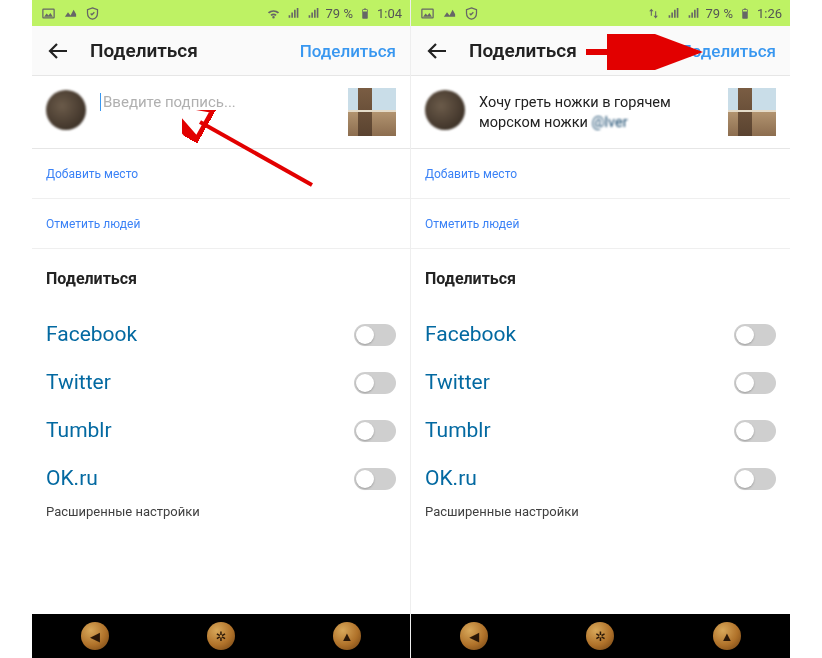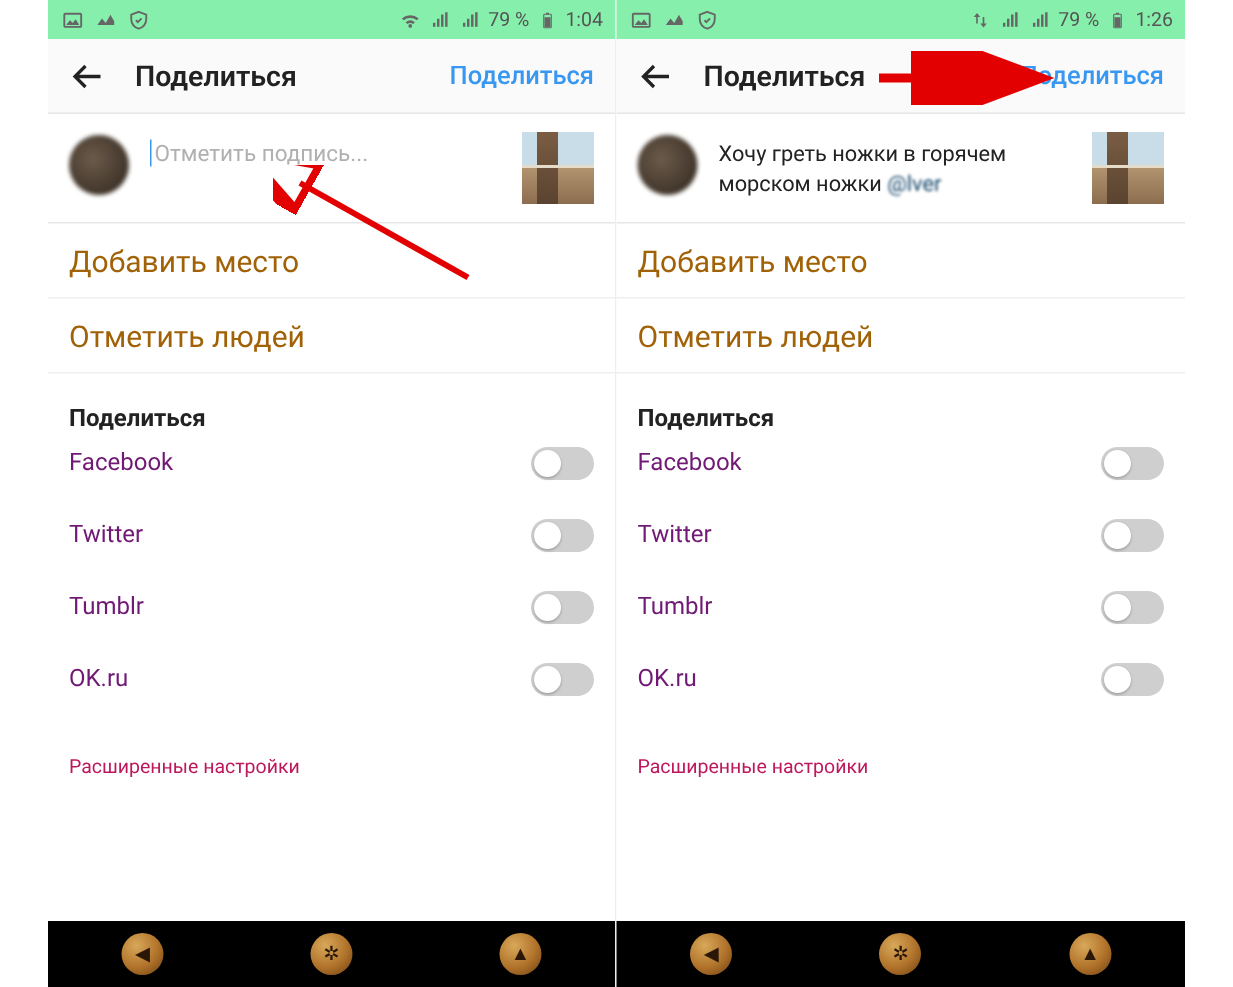--- a/index.html
+++ b/index.html
@@ -19,21 +19,21 @@
     display: flex;
     flex-direction: column;
     border-right: 1px solid #eee;
   }
   .phone:last-of-type { border-right: none; }
   .gap { flex: 0 0 auto; width: 32px; background:#fff; }
 
   
   .statusbar {
     height: 26px;
-    background: #86efac;
+    background: #bef264;
     display: flex;
     align-items: center;
     padding: 0 8px;
     font-size: 13px;
     color: #555;
   }
   .statusbar .left { display:flex; gap:6px; align-items:center; }
   .statusbar .spacer { flex:1; }
   .statusbar .right { display:flex; gap:4px; align-items:center; font-size:13px; color:#555; }
   .sb-ico { width:16px; height:16px; display:flex; align-items:center; justify-content:center; }
@@ -85,49 +85,49 @@
   }
   .thumb::after {
     content:""; position:absolute; left:0; right:0; top:46%; height:2px;
     background:#e4dbc9;
   }
 
   .divider { height:1px; background:#e6e6e6; }
 
   .row {
     height:50px; display:flex; align-items:center; padding:0 14px;
-    font-size:20px; color:#a16207;
+    font-size:12px; color:#3b82f6;
     border-bottom:1px solid #efefef;
     text-align:center;
   }
 
   .section-title {
     padding: 20px 14px 10px 14px;
     font-size:16px; font-weight:700; color:#222;
   }
 
   .share-row {
-    height:48px; display:flex; align-items:flex-start; padding:0 14px;
-    font-size:16px; color:#701a75;
+    height:48px; display:flex; align-items:flex-end; padding:0 14px;
+    font-size:21px; color:#0369a1;
   }
   .share-row .spacer { flex:1; }
 
   .toggle {
     width:42px; height:22px; border-radius:11px;
     background:#cfcfcf; position:relative; flex-shrink:0;
   }
   .toggle::after {
     content:""; position:absolute; left:2px; top:2px;
     width:18px; height:18px; border-radius:50%; background:#fff;
     box-shadow:0 1px 2px rgba(0,0,0,0.25);
   }
 
   .advanced {
     padding: 14px 14px 0 14px;
-    font-size:13px; color:#be185d;
+    font-size:13px; color:#404040;
   }
 
   .navbar {
     position:absolute; bottom:0; left:0; right:0; height:44px;
     background:#000; display:flex; align-items:center; justify-content:space-around;
   }
   .navbtn {
     width:28px; height:28px; border-radius:50%;
     background: radial-gradient(circle at 35% 30%, #d8a85a 0%, #b0722a 55%, #6b3f12 100%);
     display:flex; align-items:center; justify-content:center;
@@ -197,21 +197,21 @@
           <path d="M20 12H4M10 5l-7 7 7 7"></path>
         </svg>
     </div>
     <div class="appbar-title">Поделиться</div>
     <div class="appbar-action">Поделиться</div>
   </div>
 
   <div class="caption-row">
     <div class="avatar"></div>
     <div class="caption-area">
-      <span class="caption-placeholder">Отметить подпись...</span>
+      <span class="caption-placeholder">Введите подпись...</span>
     </div>
     <div class="thumb"></div>
   </div>
   <div class="divider"></div>
 
   <div class="row">Добавить место</div>
   <div class="row">Отметить людей</div>
 
   <div class="section-title">Поделиться</div>
 

